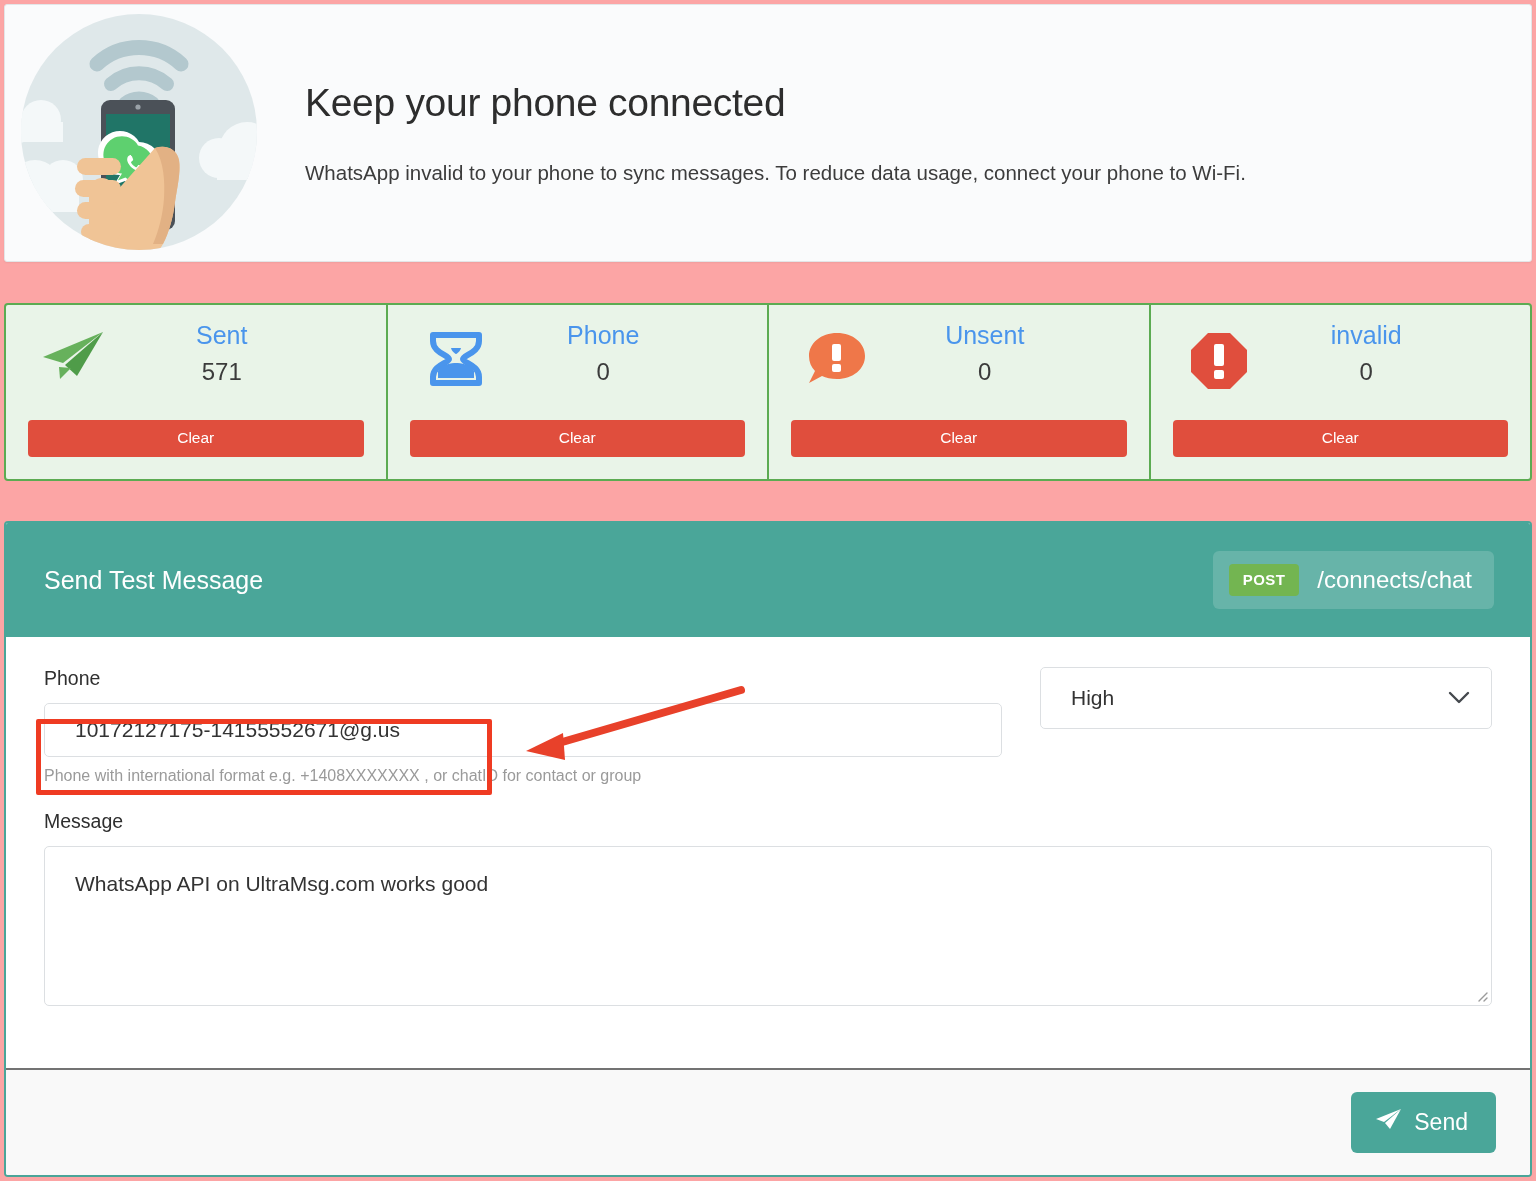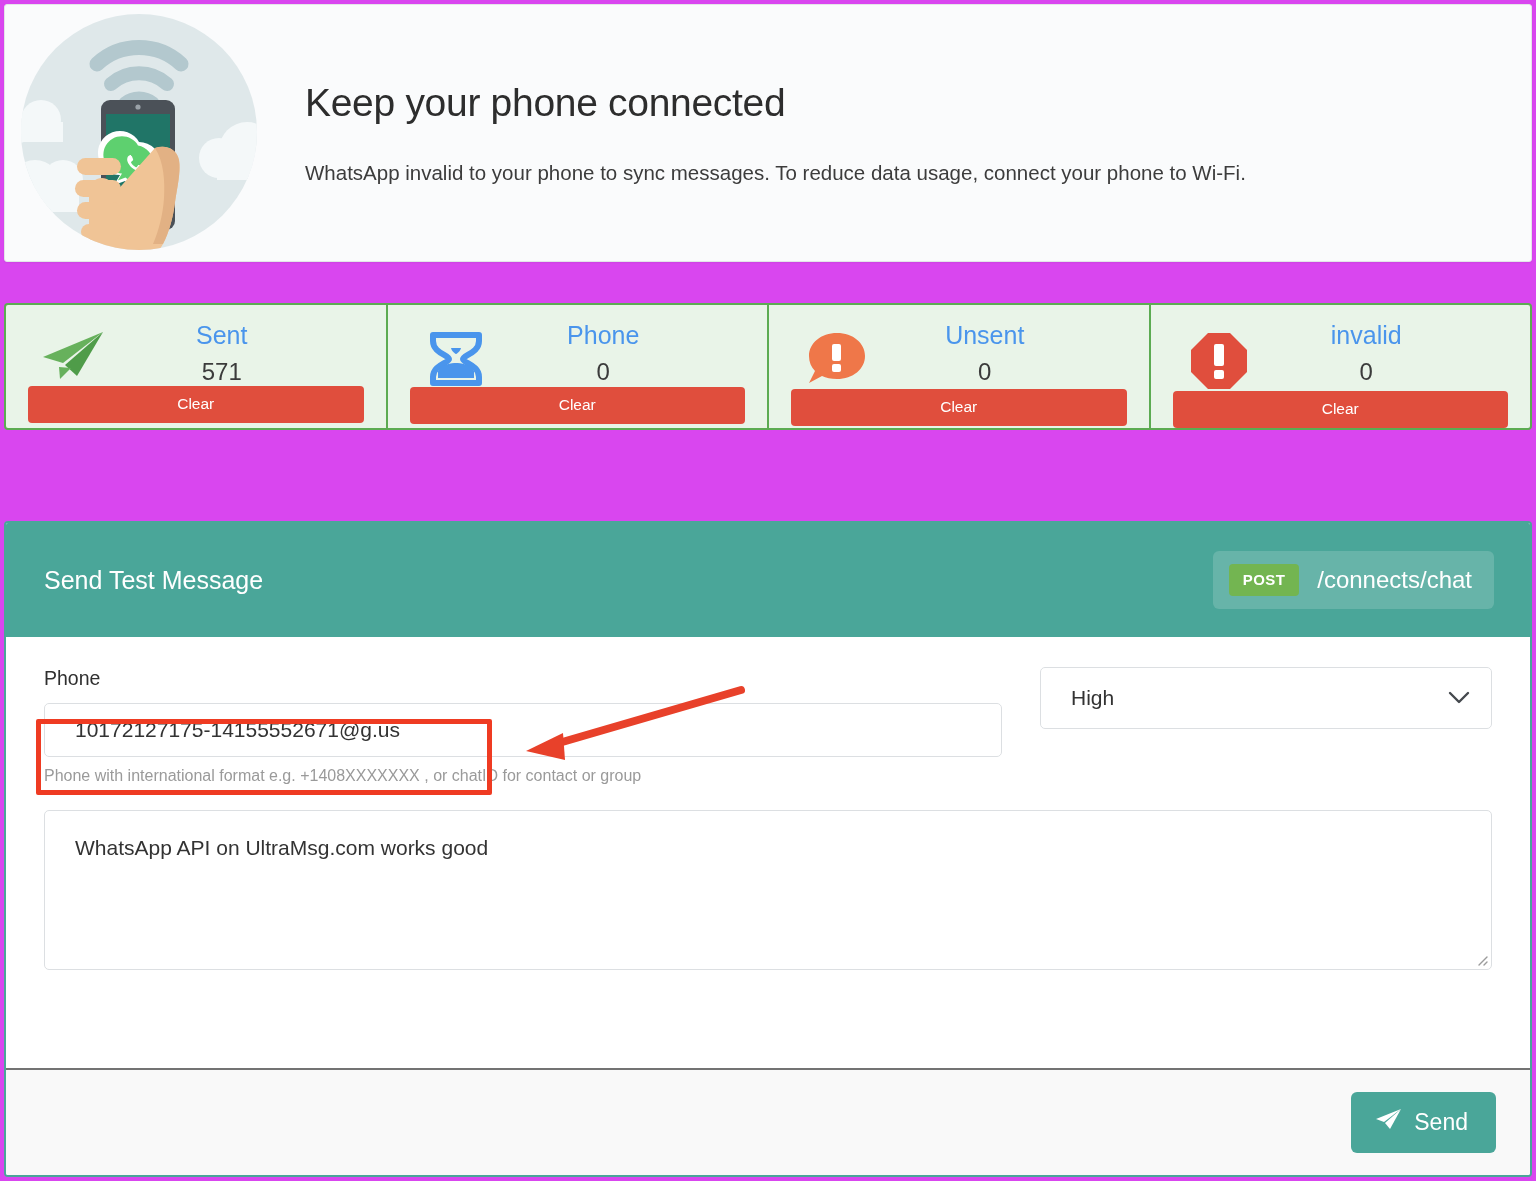--- a/index.html
+++ b/index.html
@@ -9,21 +9,21 @@
     height: 1181px;
     background: #eeeeee;
     font-family: "Liberation Sans", sans-serif;
     overflow: hidden;
   }
 
   .page {
     position: relative;
     width: 1536px;
     height: 1181px;
-    background: #d946ef;
+    background: #fca5a5;
   }
 
   
   .banner {
     position: absolute;
     left: 4px;
     top: 4px;
     width: 1528px;
     height: 258px;
     background: #fafbfc;
@@ -58,21 +58,21 @@
     color: #3c3c3c;
     line-height: 1.35;
   }
 
   
   .stats-panel {
     position: absolute;
     left: 4px;
     top: 303px;
     width: 1528px;
-    height: 127px;
+    height: 178px;
     background: #e9f4e8;
     border: 2px solid #5cab52;
     border-radius: 4px;
     display: flex;
   }
   .stat-card {
     flex: 1 1 0;
     position: relative;
     padding: 16px 22px 0 22px;
     display: flex;
@@ -453,20 +453,21 @@
               <svg width="22" height="14" viewBox="0 0 22 14" aria-hidden="true">
                 <path d="M2 2 L11 11 L20 2" fill="none" stroke="#45494e" stroke-width="2.4" stroke-linecap="round" stroke-linejoin="round"></path>
               </svg>
             </span>
           </div>
         </div>
 
       </div>
 
       <div class="message-block">
+        <label class="field-label">Message</label>
         <div class="textarea-wrap">
           <textarea class="textarea-input" style="">WhatsApp API on UltraMsg.com works good</textarea>
           <span class="resize-grip">
             <svg width="16" height="16" viewBox="0 0 16 16" aria-hidden="true">
               <path d="M15 7 L7 15 M15 12 L12 15" stroke="#9b9b9b" stroke-width="1.4" fill="none" stroke-linecap="round"></path>
             </svg>
           </span>
         </div>
       </div>
     </div>

